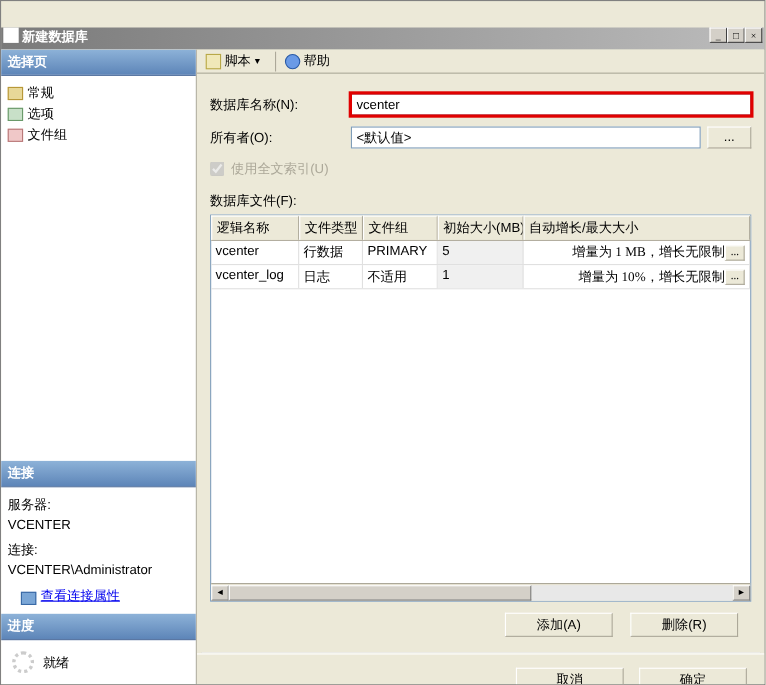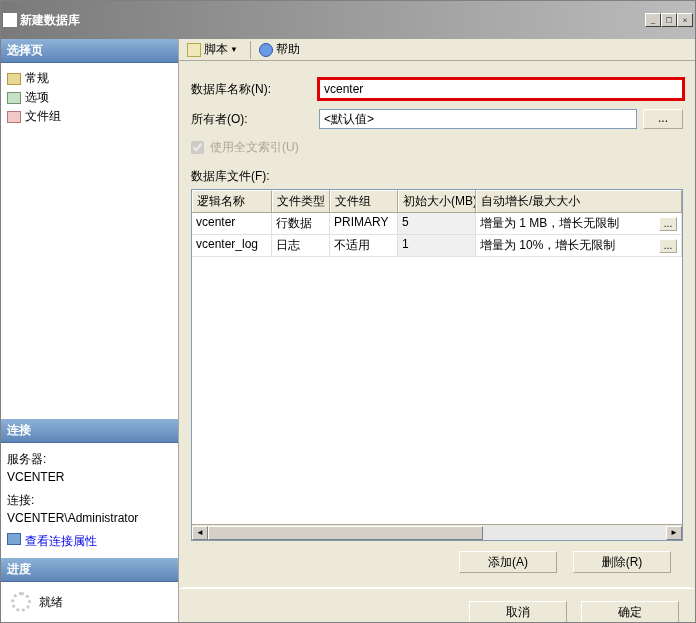--- a/index.html
+++ b/index.html
@@ -1,36 +1,36 @@
 <!DOCTYPE html>
 <html><head>
 <meta charset="utf-8">
 <style>
 * { box-sizing: border-box; margin: 0; padding: 0; }
 body { font-family: "Microsoft YaHei", "SimSun", Tahoma, sans-serif; font-size: 12px; background: #ece9d8; width: 696px; height: 623px; overflow: hidden; }
 .window { width: 696px; height: 623px; display: flex; flex-direction: column; border: 1px solid #808080; background: #ece9d8; }
-.titlebar { height: 38px; background: linear-gradient(to right, #7a7a7a, #bcbcbc); color: #fff; display: flex; align-items: center; padding: 0 2px; font-size: 12px; }
+.titlebar { height: 20px; background: linear-gradient(to right, #7a7a7a, #bcbcbc); color: #fff; display: flex; padding: 0 2px; font-size: 12px; margin-top: 24px; }
 .titlebar .ticon { width: 14px; height: 14px; margin-right: 3px; display: inline-block; background: #fff; }
 .titlebar .title { flex: 1; font-weight: bold; }
 .titlebar .winbtns { display: flex; gap: 0; }
 .titlebar .winbtn { width: 16px; height: 14px; background: #d4d0c8; border: 1px solid #fff; border-right-color:#404040; border-bottom-color:#404040; display: flex; align-items: center; justify-content: center; font-size: 9px; color:#000; font-family: Tahoma; }
 .body { flex: 1; display: flex; overflow: hidden; }
 .sidebar { width: 178px; background: #fff; display: flex; flex-direction: column; border-right: 1px solid #aca899; }
 .side-section-header { background: #7ba2cf; background: linear-gradient(to bottom, #8db2d8, #5d85b8); color: #fff; padding: 3px 6px; font-weight: bold; font-size: 12px; border-bottom: 1px solid #4a6a9a; }
 .side-content { padding: 6px 4px; flex-shrink: 0; }
 .tree-item { display: flex; align-items: center; padding: 1px 2px; cursor: pointer; }
 .tree-item .ticon2 { width: 14px; height: 12px; margin-right: 4px; display: inline-block; }
 .tree-item.general .ticon2 { background: #e8d898; border: 1px solid #b89838; }
 .tree-item.options .ticon2 { background: #c8e0c8; border: 1px solid #6a9a6a; }
 .tree-item.filegroup .ticon2 { background: #f0c8c8; border: 1px solid #b87878; }
 .side-grow { flex: 1; }
 .conn-content { padding: 8px 6px; font-size: 12px; }
 .conn-label { margin-bottom: 2px; }
 .conn-val { margin-bottom: 8px; word-break: break-all; }
-.link { color: #0000ee; cursor: pointer; display: flex; align-items: flex-start; }
+.link { color: #0000ee; text-decoration: underline; cursor: pointer; display: flex; align-items: flex-end; margin-left: 12px; }
 .link .licon { width: 14px; height: 12px; background: #7aa6d6; margin-right: 4px; display:inline-block; border:1px solid #3a6aa6; }
 .progress-content { padding: 10px 6px; display: flex; align-items: center; }
 .spinner { width: 20px; height: 20px; border: 3px dotted #ccc; border-radius: 50%; margin-right: 8px; margin-left: 4px;}
 .main { flex: 1; display: flex; flex-direction: column; background: #ece9d8; overflow: hidden; }
 .toolbar { height: 42px; border-bottom: 1px solid #aca899; display: flex; align-items: center; padding: 0 4px; background: #ece9d8; }
 .tool { display: flex; align-items: center; margin-right: 4px; padding: 2px 4px; cursor: pointer; }
 .tool .ticon3 { width: 14px; height: 14px; margin-right: 3px; display: inline-block; }
 .tool.script .ticon3 { background: #f0e8b8; border: 1px solid #b8a848; }
 .tool .arrow { margin-left: 2px; font-size: 8px; color: #000; }
 .tool.help .ticon3 { background: #6a9ae6; border-radius: 50%; border: 1px solid #2a5aa6; }
@@ -45,21 +45,21 @@
 .check-row { display: flex; align-items: center; color: #aca899; margin-top: 2px; }
 .check-row input { margin-right: 6px; }
 .files-label { margin: 12px 0 4px 0; }
 .grid-wrap { height: 352px; border: 1px solid #7f9db9; background: #fff; display: flex; flex-direction: column; }
 .grid-head { display: flex; background: #ece9d8; border-bottom: 1px solid #aca899; }
 .ghcell { border-right: 1px solid #aca899; padding: 2px 4px; background: #ece9d8; border-top: 1px solid #fff; border-left: 1px solid #fff; font-size: 12px; white-space: nowrap; overflow: hidden; }
 .grid-body { flex: 1; overflow: hidden; }
 .grow { display: flex; border-bottom: 1px solid #e0e0e0; }
 .gcell { border-right: 1px solid #e0e0e0; padding: 2px 4px; font-size: 12px; white-space: nowrap; overflow: hidden; }
 .gcell.initsize { background: #f0f0f0; }
-.gcell.autogrow { display:flex; justify-content: space-between; align-items:center; }
+.gcell.autogrow { display:flex; justify-content: flex-end; align-items:center;font-family:Liberation Serif, serif; }
 .gcell .dots { width: 18px; text-align:center; background:#ece9d8; border:1px solid #aca899; border-top-color:#fff; border-left-color:#fff; line-height: 12px; cursor:pointer; font-size:10px; }
 .c-name { width: 80px; } .c-type { width: 58px; } .c-fg { width: 68px; } .c-size { width: 78px; } .c-grow { flex: 1; min-width: 150px; }
 .hscroll { height: 16px; background: #ece9d8; border-top: 1px solid #aca899; display:flex; align-items:center; }
 .hscroll .arrow-btn { width:16px; height:14px; background:#d4d0c8; border:1px solid #fff; border-right-color:#808080; border-bottom-color:#808080; display:flex; align-items:center; justify-content:center; font-size:8px; cursor:pointer; }
 .hscroll .track { flex:1; background:#e8e8e8; height:14px; position:relative; }
 .hscroll .thumb { position:absolute; left:0; width:60%; height:100%; background:#d4d0c8; border:1px solid #fff; border-right-color:#808080; border-bottom-color:#808080; }
 .action-row { display: flex; justify-content: flex-end; padding: 10px 12px 4px 12px; gap: 16px; }
 .btn { width: 98px; height: 22px; background: #ece9d8; border: 1px solid #aca899; border-top-color:#fff; border-left-color:#fff; cursor: pointer; font-size:12px; font-family:inherit;text-align:center; }
 .bottom-sep { height: 1px; background: #aca899; margin: 0 4px; border-top:1px solid #fff; }
 .dialog-btns { display: flex; justify-content: flex-end; padding: 12px 16px; gap: 14px; background:#ece9d8; border-top: 1px solid #fff; }

